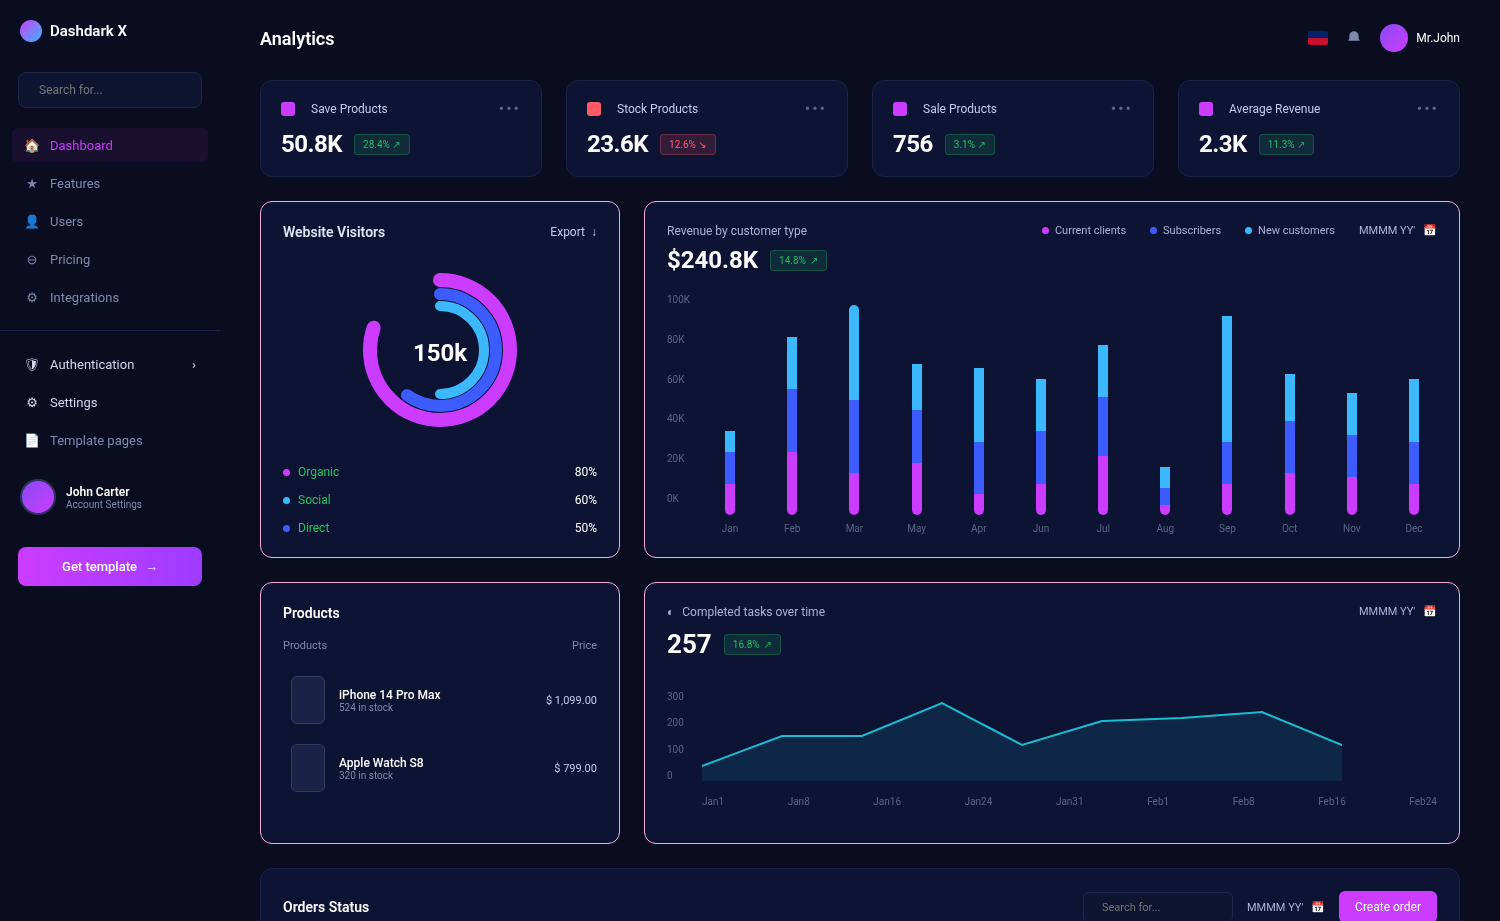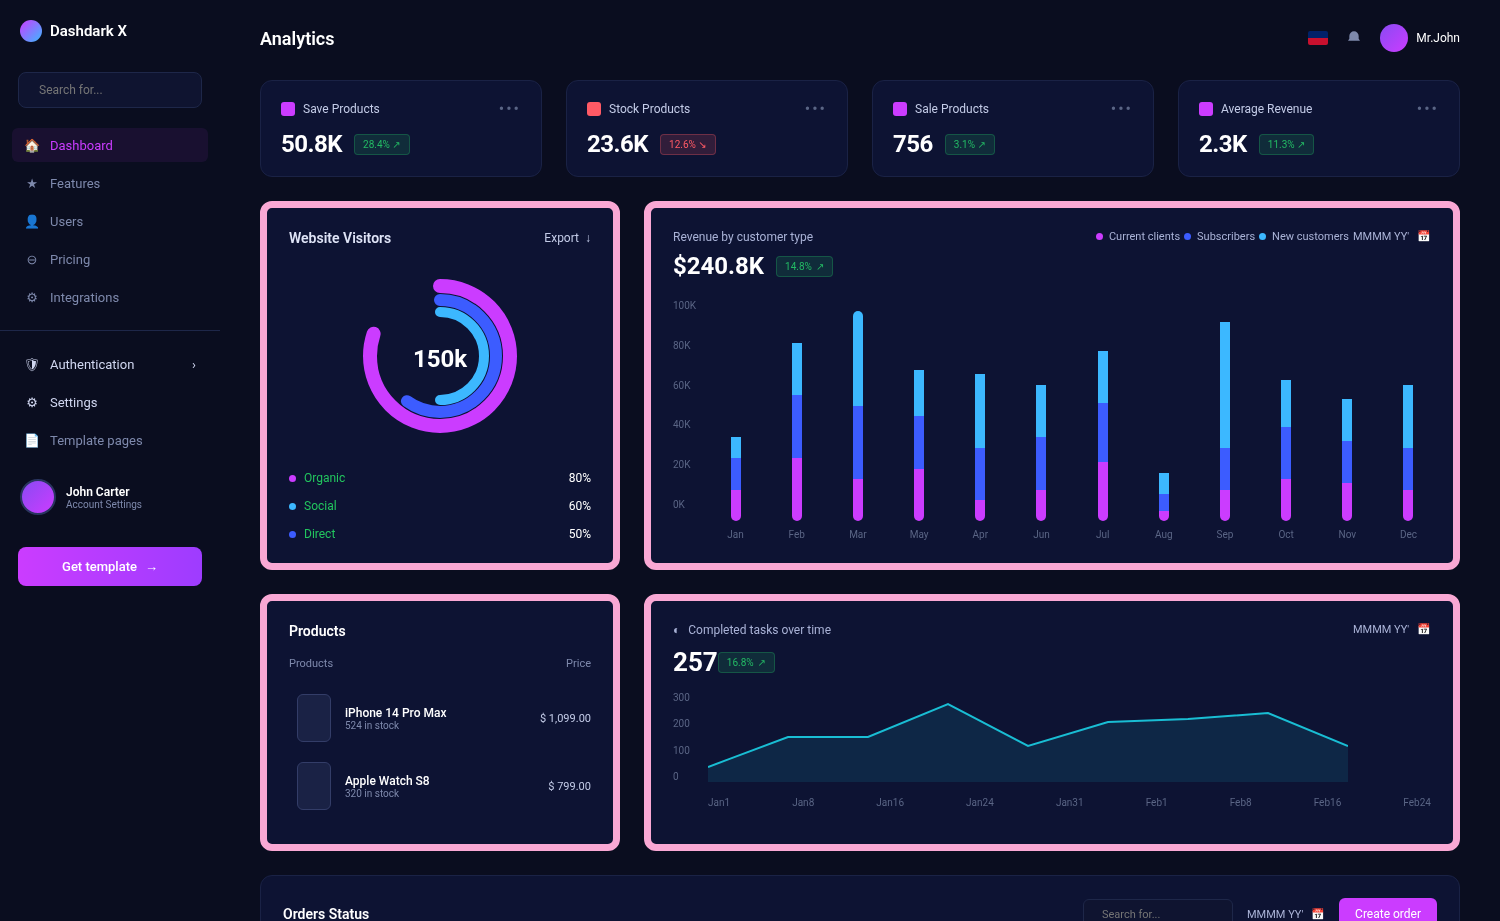--- a/index.html
+++ b/index.html
@@ -25,68 +25,68 @@
 .cta { margin:20px 18px; background:linear-gradient(90deg,#cb3cff,#9e3cff); border:none; color:#fff; padding:12px; border-radius:8px; font-size:13px; font-weight:500; cursor:pointer; display:flex; align-items:center; justify-content:center; gap:8px; }
 .main { flex:1; padding:24px 40px; overflow-y:auto; }
 .header { display:flex; justify-content:space-between; align-items:center; margin-bottom:28px; }
 .page-title { font-size:18px; font-weight:600; }
 .header-right { display:flex; align-items:center; gap:18px; }
 .flag { width:20px; height:14px; background:linear-gradient(#012169 50%,#c8102e 50%); border-radius:2px; }
 .avatar-sm { width:28px; height:28px; border-radius:50%; background:linear-gradient(135deg,#8a4af3,#cb3cff); }
 .stats-row { display:grid; grid-template-columns:repeat(4,1fr); gap:24px; margin-bottom:24px; }
 .stat-card { background:#0d1333; border:1px solid #1a2245; border-radius:12px; padding:18px 20px; }
 .stat-top { display:flex; justify-content:space-between; align-items:center; margin-bottom:12px; }
-.stat-label { display:flex; align-items:flex-end; gap:8px; font-size:12px; color:#c3cbe7; }
+.stat-label { display:flex; align-items:flex-end; gap:16px; font-size:12px; color:#c3cbe7; }
 .stat-icon { width:14px; height:14px; border-radius:3px; }
 .stat-icon.heart { background:#cb3cff; }
 .stat-icon.bag { background:#ff5a65; }
 .stat-icon.case { background:#cb3cff; }
 .stat-icon.coin { background:#cb3cff; }
 .dots { color:#5a6585; cursor:pointer; letter-spacing:2px; }
 .stat-val { display:flex; align-items:center; gap:12px; }
 .stat-num { font-size:24px; font-weight:700; letter-spacing:-0.5px; }
 .badge { padding:4px 8px; border-radius:4px; font-size:10px; display:flex; align-items:center; gap:4px; }
 .badge.green { background:rgba(35,185,100,0.15); color:#23b964; border:1px solid rgba(35,185,100,0.3); }
 .badge.red { background:rgba(255,90,101,0.15); color:#ff5a65; border:1px solid rgba(255,90,101,0.3); }
 .grid-2 { display:grid; grid-template-columns:360px 1fr; gap:24px; margin-bottom:24px; }
-.card { background:#0d1333; border:7px solid #f9a8d4; border-radius:12px; padding:22px; }
+.card { background:#0d1333; border:1px solid #f9a8d4; border-radius:12px; padding:22px; }
 .card-hdr { display:flex; justify-content:space-between; align-items:center; margin-bottom:20px; }
 .card-title { font-size:14px; font-weight:600; color:#dfe4f7; }
 .export { display:flex; align-items:center; gap:6px; font-size:12px; color:#c3cbe7; cursor:pointer; }
 .donut-wrap { display:flex; justify-content:center; margin:10px 0 25px; }
 .donut { position:relative; width:180px; height:180px; }
 .donut svg { transform:rotate(-90deg); }
 .donut-center { position:absolute; top:50%; left:50%; transform:translate(-50%,-40%); font-size:24px; font-weight:700; }
 .legend { display:flex; flex-direction:column; gap:14px; }
 .legend-row { display:flex; justify-content:space-between; align-items:center; font-size:12px; }
 .legend-left { display:flex; align-items:center; gap:8px; color:#22c55e; }
 .dot { width:7px; height:7px; border-radius:50%; }
 .rev-hdr { display:flex; justify-content:space-between; align-items:flex-start; }
 .rev-sub { font-size:12px; color:#a9b2d6; margin-bottom:8px; }
 .rev-val { display:flex; align-items:center; gap:12px; }
 .rev-num { font-size:24px; font-weight:700; }
-.legend-inline { display:flex; align-items:center; gap:4px; font-size:11px; color:#a9b2d6; }
+.legend-inline { display:flex; align-items:center; gap:24px; font-size:11px; color:#a9b2d6; }
 .legend-inline .item { display:flex; align-items:center; gap:6px; }
 .date-pick { display:flex; align-items:center; gap:8px; font-size:11px; color:#a9b2d6; cursor:pointer; }
 .bars-chart { display:flex; align-items:flex-end; gap:16px; height:240px; margin-top:20px; padding-left:40px; position:relative; }
 .y-axis { position:absolute; left:0; top:0; height:210px; display:flex; flex-direction:column; justify-content:space-between; font-size:10px; color:#5a6585; }
 .bar-col { flex:1; display:flex; flex-direction:column; align-items:center; gap:8px; }
 .bar-stack { width:10px; height:210px; display:flex; flex-direction:column; justify-content:flex-end; border-radius:5px; overflow:hidden; }
 .bar-seg { width:100%; }
 .bar-label { font-size:10px; color:#5a6585; }
 .products-hdr { font-size:14px; font-weight:600; margin-bottom:18px; }
 .products-cols { display:flex; justify-content:space-between; font-size:11px; color:#7e89ac; margin-bottom:14px; }
 .prod-row { display:flex; justify-content:space-between; align-items:center; padding:10px 0; }
 .prod-left { display:flex; align-items:center; gap:14px;padding-left:8px; }
 .prod-img { width:34px; height:48px; background:#1a2245; border-radius:6px; border:1px solid #333d68; }
 .prod-name { font-size:12px; font-weight:500; }
 .prod-stock { font-size:10px; color:#7e89ac; }
 .prod-price { font-size:11px; color:#c3cbe7; }
 .tasks-hdr { display:flex; align-items:center; gap:8px; font-size:12px; color:#a9b2d6; margin-bottom:10px; }
-.tasks-val { display:flex; align-items:center; gap:0; margin-bottom:5px; }
+.tasks-val { display:flex; align-items:center; gap:12px; margin-bottom:22px; }
 .tasks-num { font-size:26px; font-weight:700; }
 .line-chart { position:relative; height:130px; margin-top:10px; }
 .line-y { position:absolute; left:0; top:0; height:90px; display:flex; flex-direction:column; justify-content:space-between; font-size:10px; color:#5a6585; }
 .line-svg { margin-left:35px; }
 .line-x { display:flex; justify-content:space-between; margin-left:35px; font-size:10px; color:#5a6585; margin-top:6px; }
 .orders-card { background:#0d1333; border:1px solid #1a2245; border-radius:12px; padding:22px; display:flex; justify-content:space-between; align-items:center; }
 .orders-title { font-size:14px; font-weight:600; }
 .orders-right { display:flex; align-items:center; gap:14px; }
 .search-sm { background:#0f1430; border:1px solid #1e2749; border-radius:6px; padding:8px 12px; display:flex; align-items:center; gap:6px; width:150px; }
 .search-sm input { background:transparent; border:none; color:#7e89ac; font-size:11px; outline:none; flex:1; }

